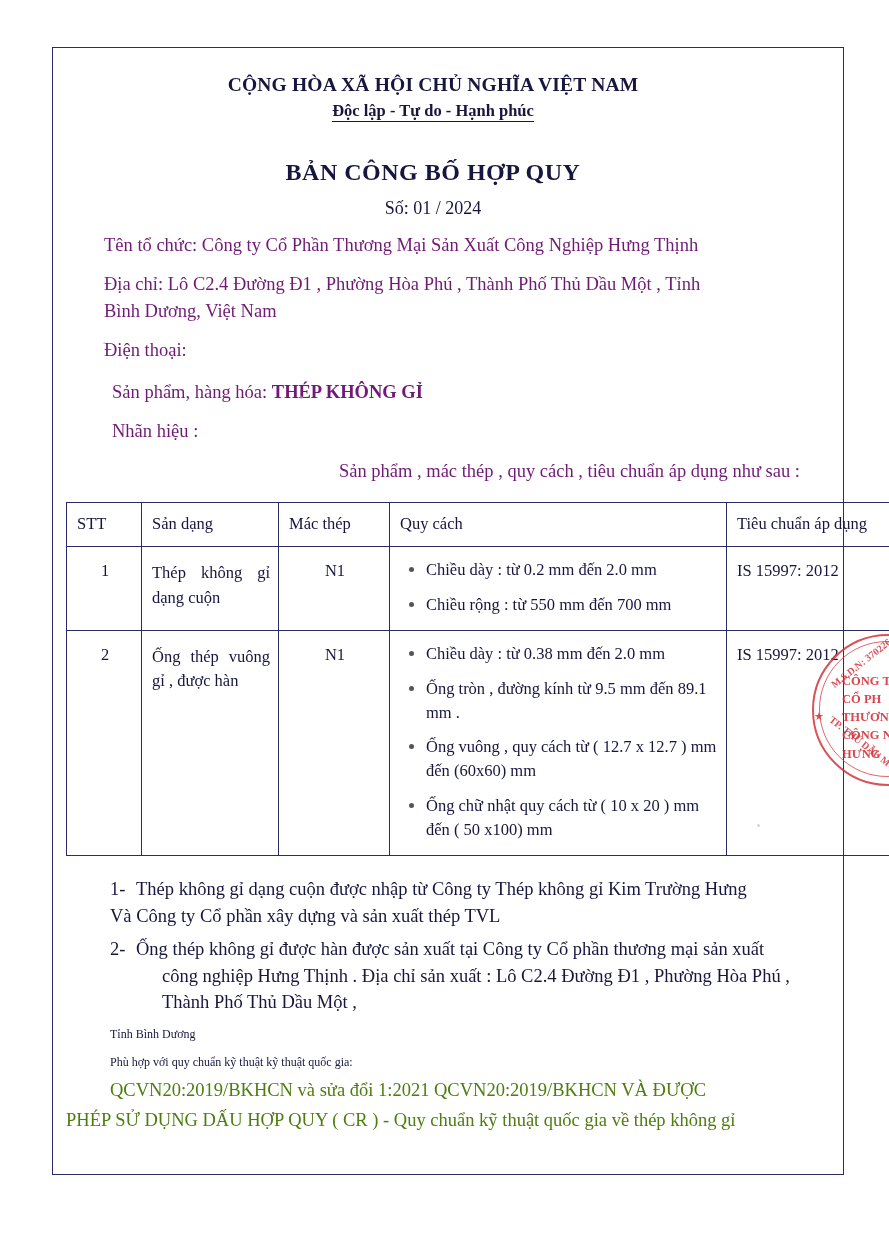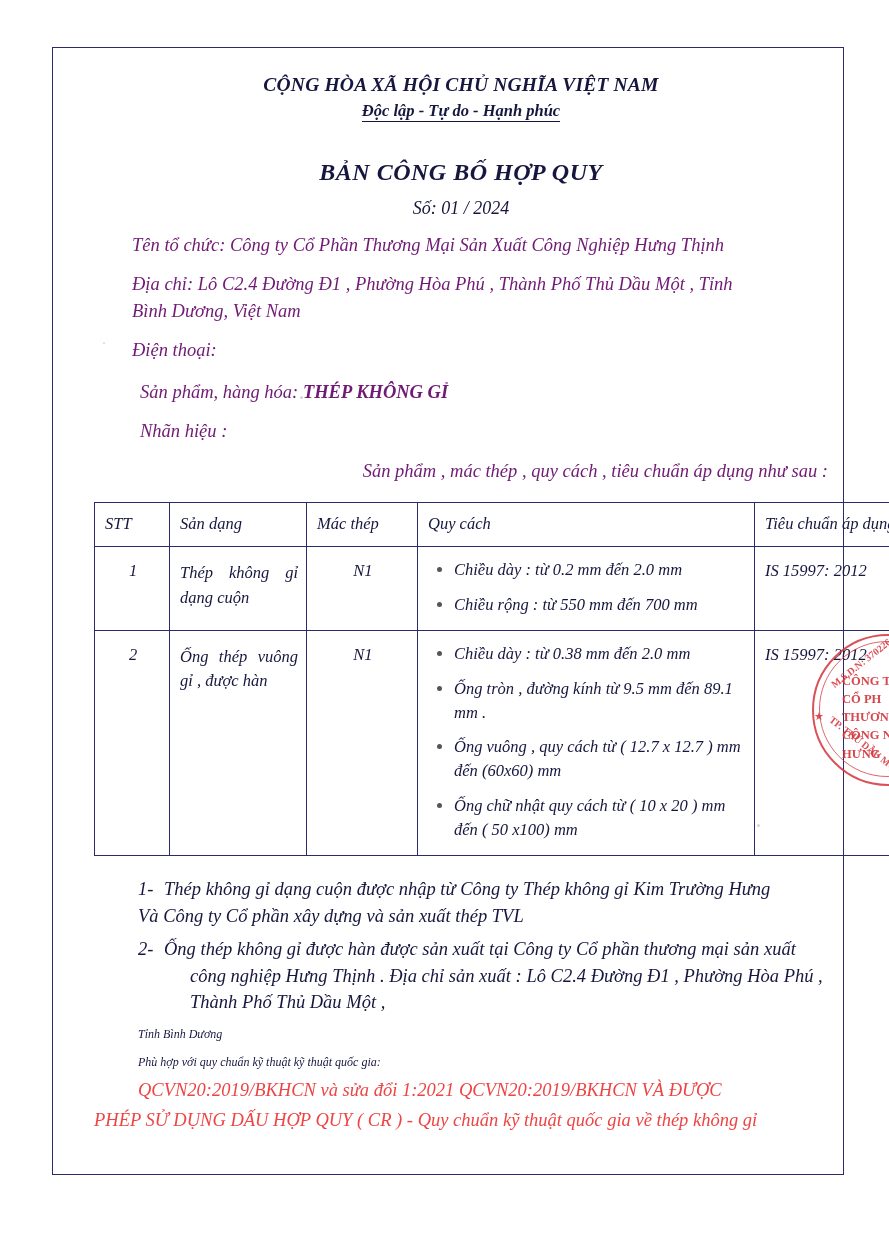--- a/index.html
+++ b/index.html
@@ -26,26 +26,25 @@
     position: absolute;
     left: 52px;
     top: 47px;
     width: 792px;
     height: 1128px;
     border: 1.5px solid #2b2b6b;
     box-sizing: border-box;
   }
   .content {
     position: absolute;
-    left: 80px;
+    left: 52px;
     top: 60px;
     width: 762px;
     box-sizing: border-box;
     padding: 0 14px;
-    font-style: italic;
   }
   .hdr-nation {
     text-align: center;
     font-weight: bold;
     font-size: 19.5px;
     letter-spacing: .2px;
     margin-top: 14px;
     color: #16163f;
   }
   .hdr-motto {
@@ -143,21 +142,21 @@
   .foot-para {
     font-size: 12px;
     line-height: 1.45;
     color: #16163f;
     margin-top: 10px;
     padding-left: 44px;
   }
   .foot-just {
     font-size: 18.5px;
     line-height: 1.5;
-    color: #ef4444;
+    color: #4d7c0f;
     margin-top: 6px;
     text-align: justify;
     text-justify: inter-word;
     padding-left: 44px;
     padding-right: 8px;
   }
   .foot-just .l2 { display: block; padding-left: 0; margin-left: -44px; }
   
   .stamp {
     position: absolute;

